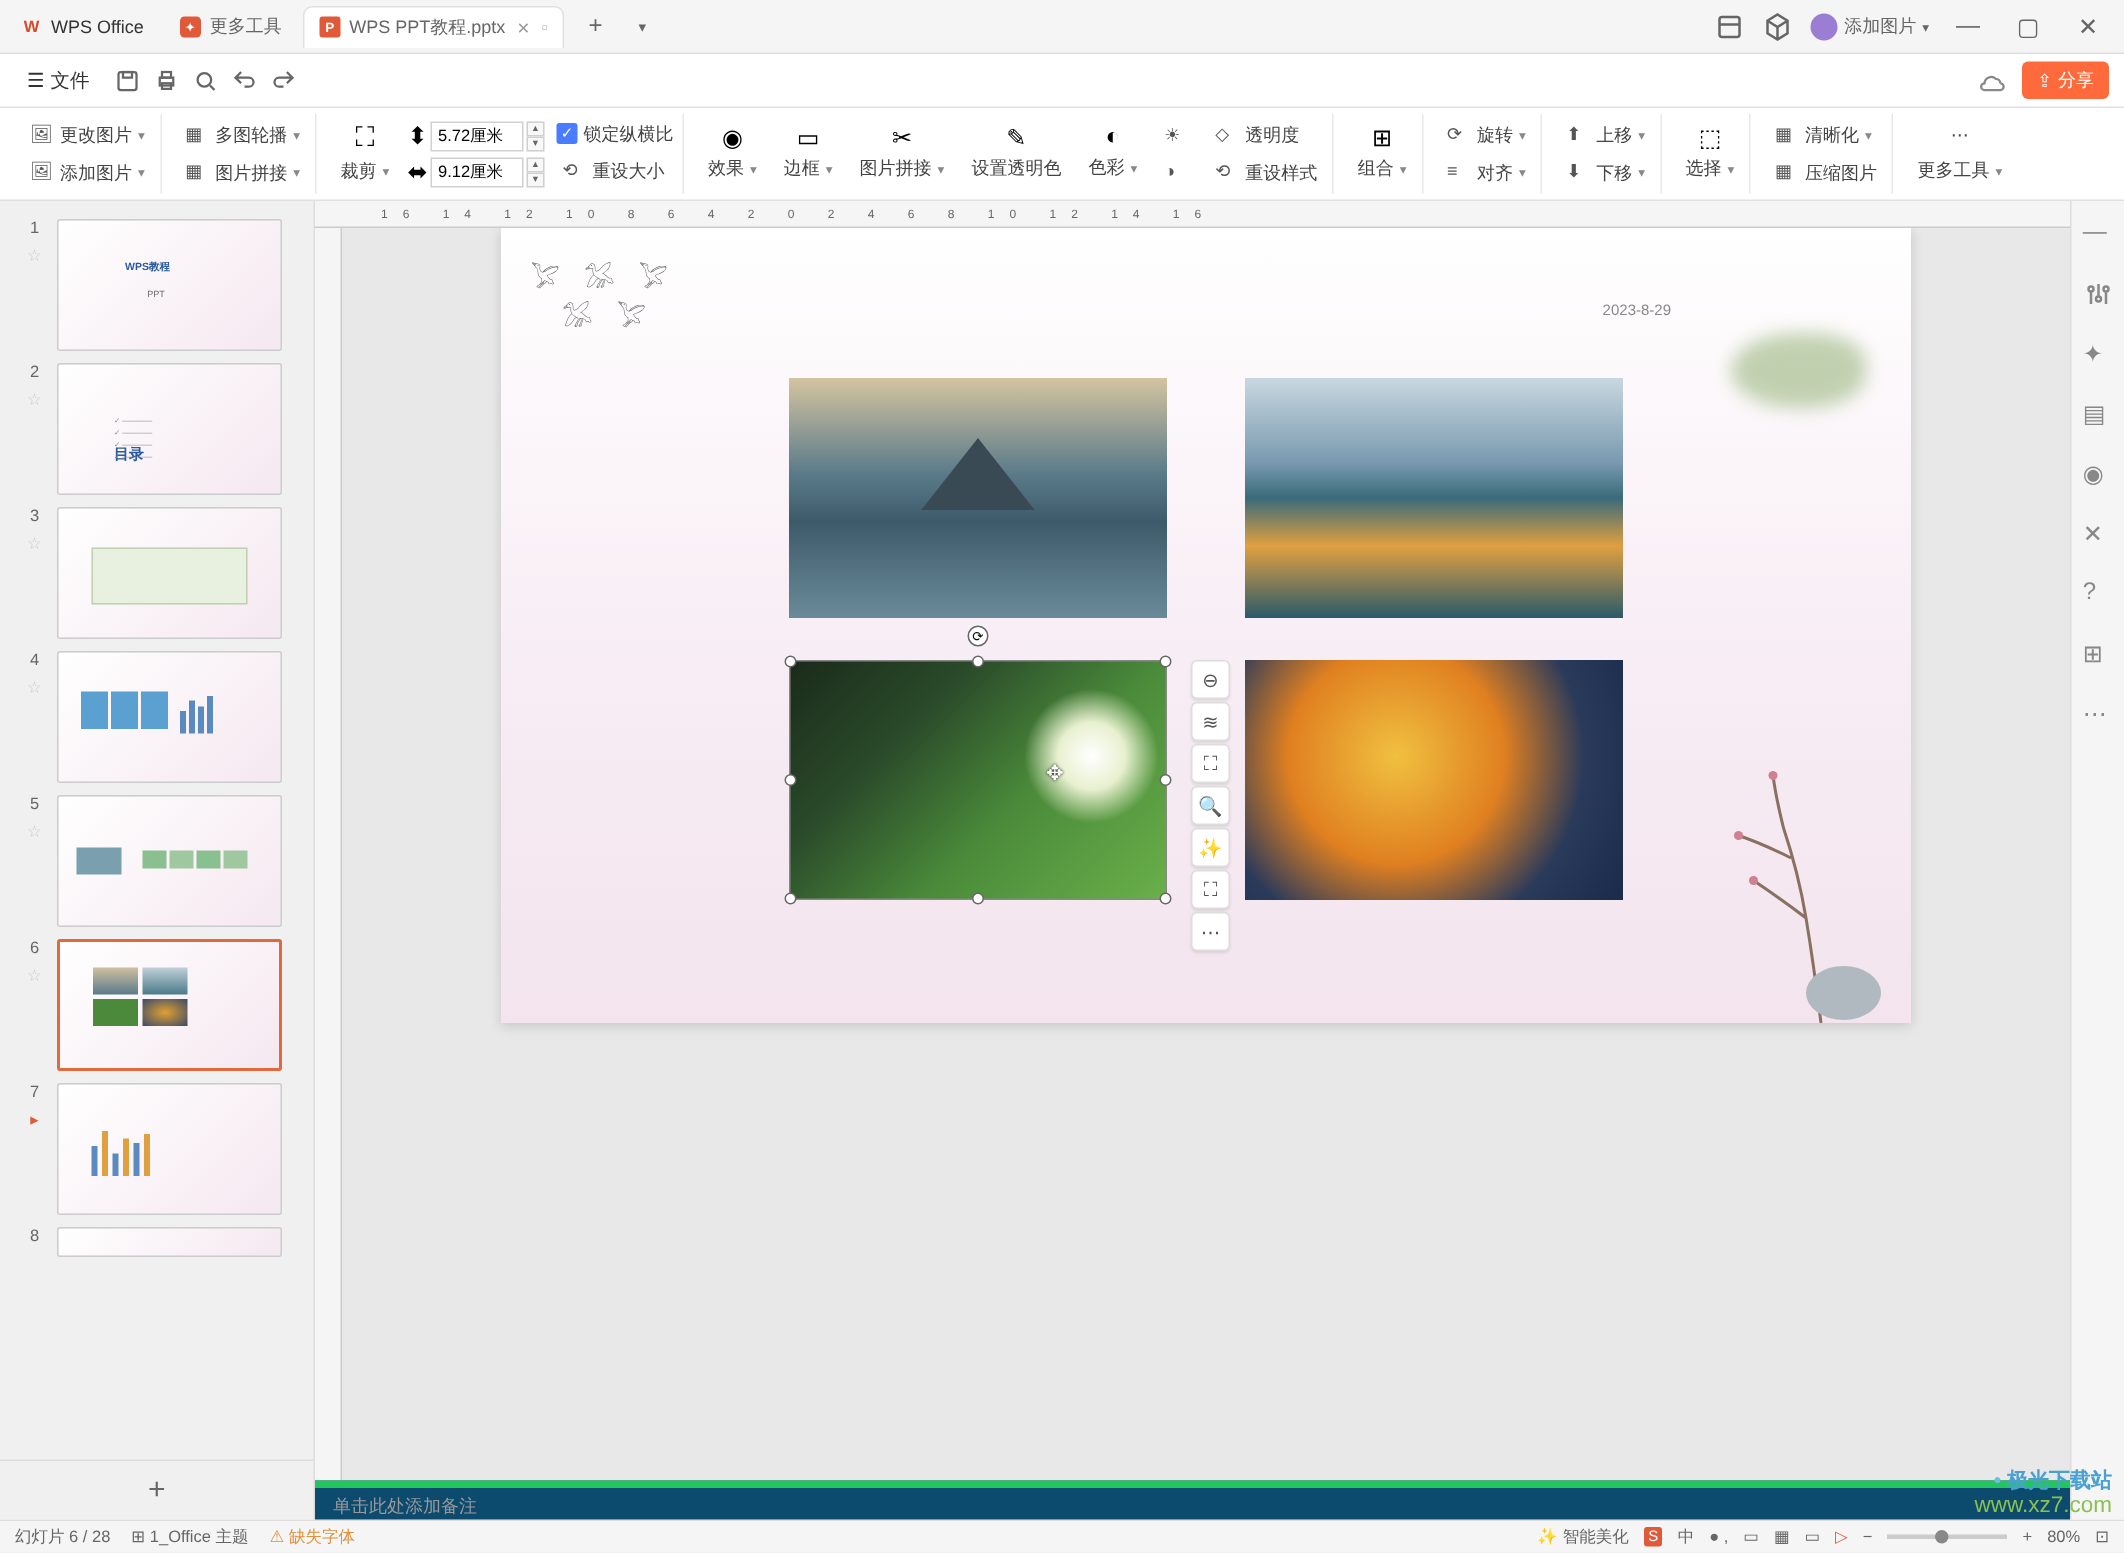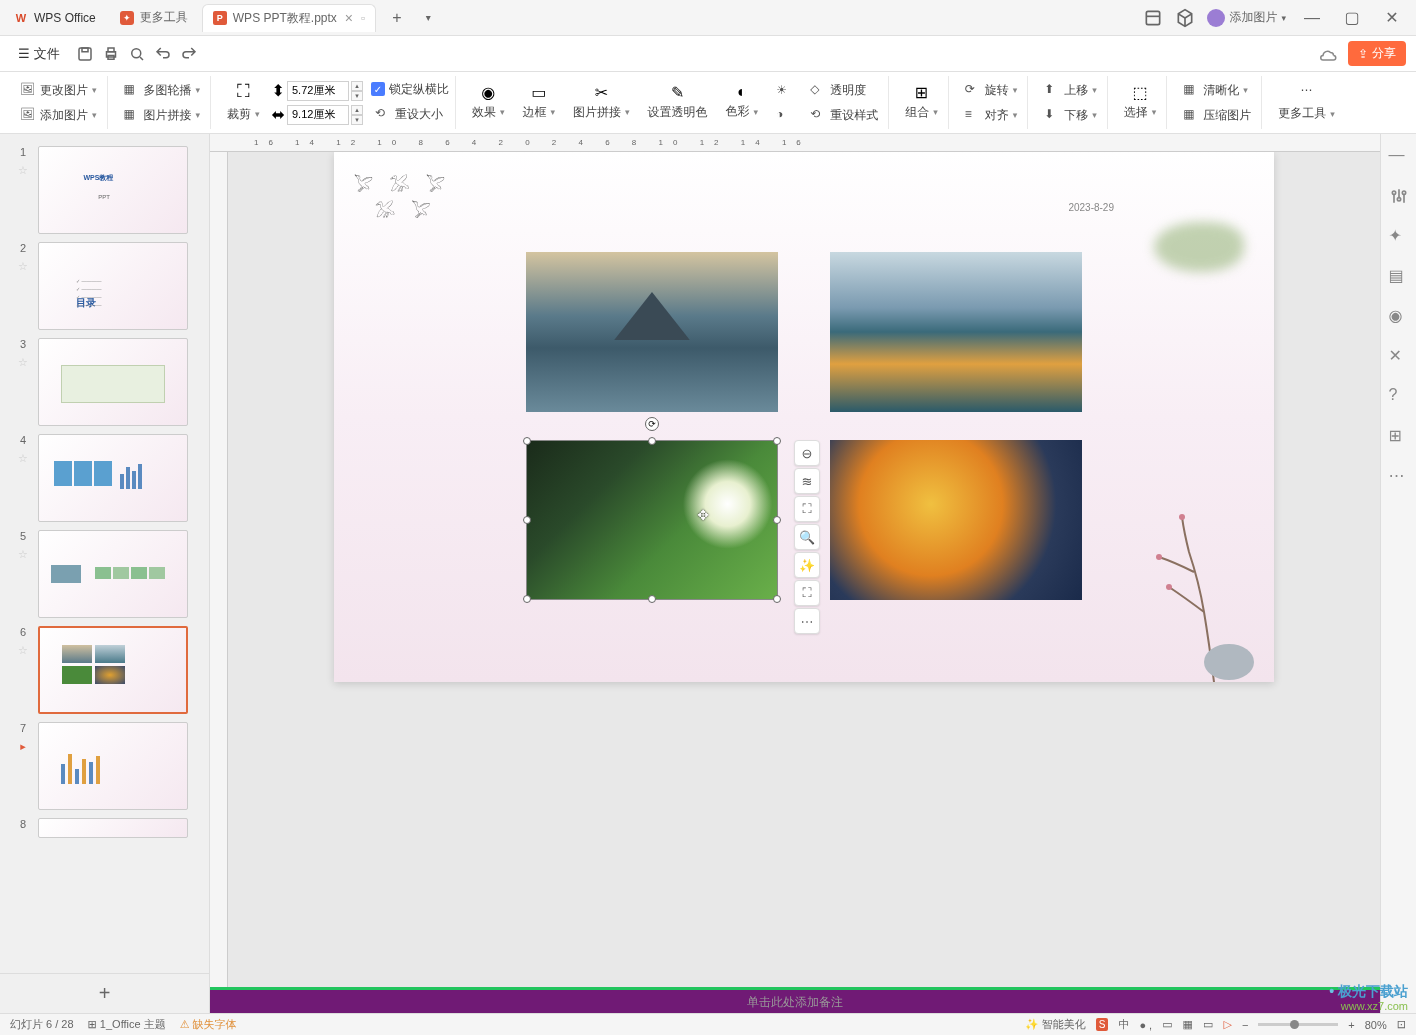--- a/index.html
+++ b/index.html
@@ -81,21 +81,21 @@
 .pic3 { background: radial-gradient(circle at 80% 40%, #fff 0%, #e8f0d0 10%, transparent 20%), linear-gradient(135deg, #1a2a1a 0%, #2a4a2a 30%, #4a8a3a 60%, #6ab04a 100%); position: relative; }
 .pic4 { background: radial-gradient(circle at 40% 40%, #f0c040 0%, #e08020 40%, #2a3a5a 70%, #1a2a4a 100%); }
 
 .sel-box { position: absolute; border: 1px solid #888; }
 .handle { position: absolute; width: 8px; height: 8px; background: #fff; border: 1px solid #666; border-radius: 50%; }
 .rot-handle { position: absolute; top: -24px; left: 50%; transform: translateX(-50%); width: 14px; height: 14px; background: #fff; border: 1px solid #666; border-radius: 50%; display: flex; align-items: center; justify-content: center; font-size: 9px; }
 
 .float-tools { position: absolute; display: flex; flex-direction: column; gap: 2px; }
 .ft-btn { width: 26px; height: 26px; background: #fff; border: 1px solid #ddd; border-radius: 4px; display: flex; align-items: center; justify-content: center; font-size: 13px; color: #555; box-shadow: 0 1px 2px rgba(0,0,0,0.1); }
 
-.notes { height: 26px; background: #701a75; border-top: 3px solid #22c55e; padding: 4px 12px; font-size: 12px; color: #999; text-align: center; }
+.notes { height: 26px; background: #0c4a6e; border-top: 5px solid #22c55e; padding: 4px 12px; font-size: 12px; color: #999; }
 
 
 .right-bar { width: 36px; background: #f5f5f5; border-left: 1px solid #ddd; display: flex; flex-direction: column; align-items: center; padding-top: 12px; gap: 20px; }
 .rb-icn { width: 20px; height: 20px; color: #888; }
 
 
 .statusbar { height: 22px; background: #f5f5f5; border-top: 1px solid #ddd; display: flex; align-items: center; padding: 0 10px; font-size: 11px; color: #666; gap: 14px; }
 .statusbar .right { margin-left: auto; display: flex; align-items: center; gap: 10px; }
 .zoom-slider { width: 80px; height: 3px; background: #ccc; position: relative; }
 .zoom-slider::after { content: ''; position: absolute; left: 40%; top: -3px; width: 9px; height: 9px; background: #888; border-radius: 50%; }
@@ -572,14 +572,14 @@
     <span>−</span>
     <div class="zoom-slider"></div>
     <span>+</span>
     <span>80%</span>
     <span>⊡</span>
   </div>
 </div>
 
 <div class="watermark">
   <div class="logo"><span style="color:#6ac0e0;">•</span> <span>极光下载站</span></div>
-  <div style="color:#8ac050;font-size:11px;">www.xz7.com</div>
+  <div style="color:#8ac050;font-size:15px;">www.xz7.com</div>
 </div>
 
 </body></html>

